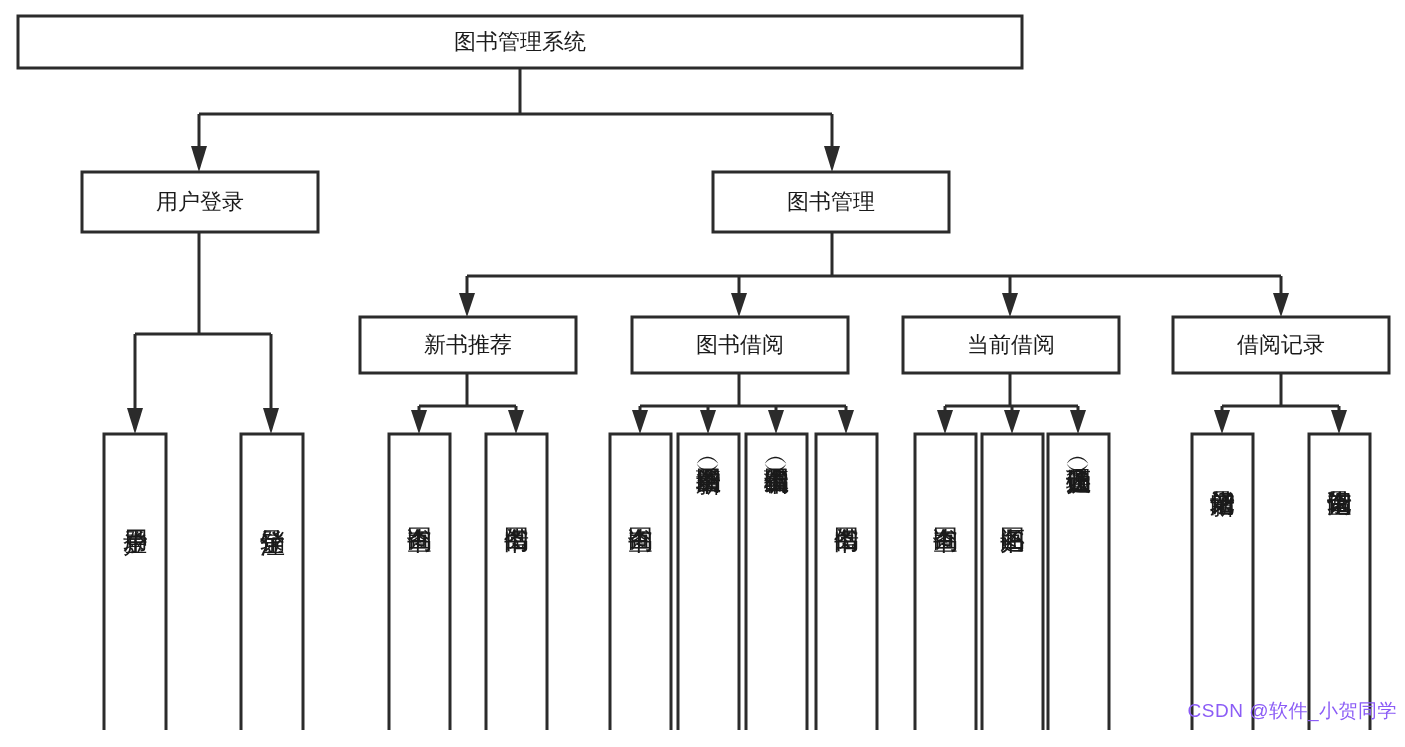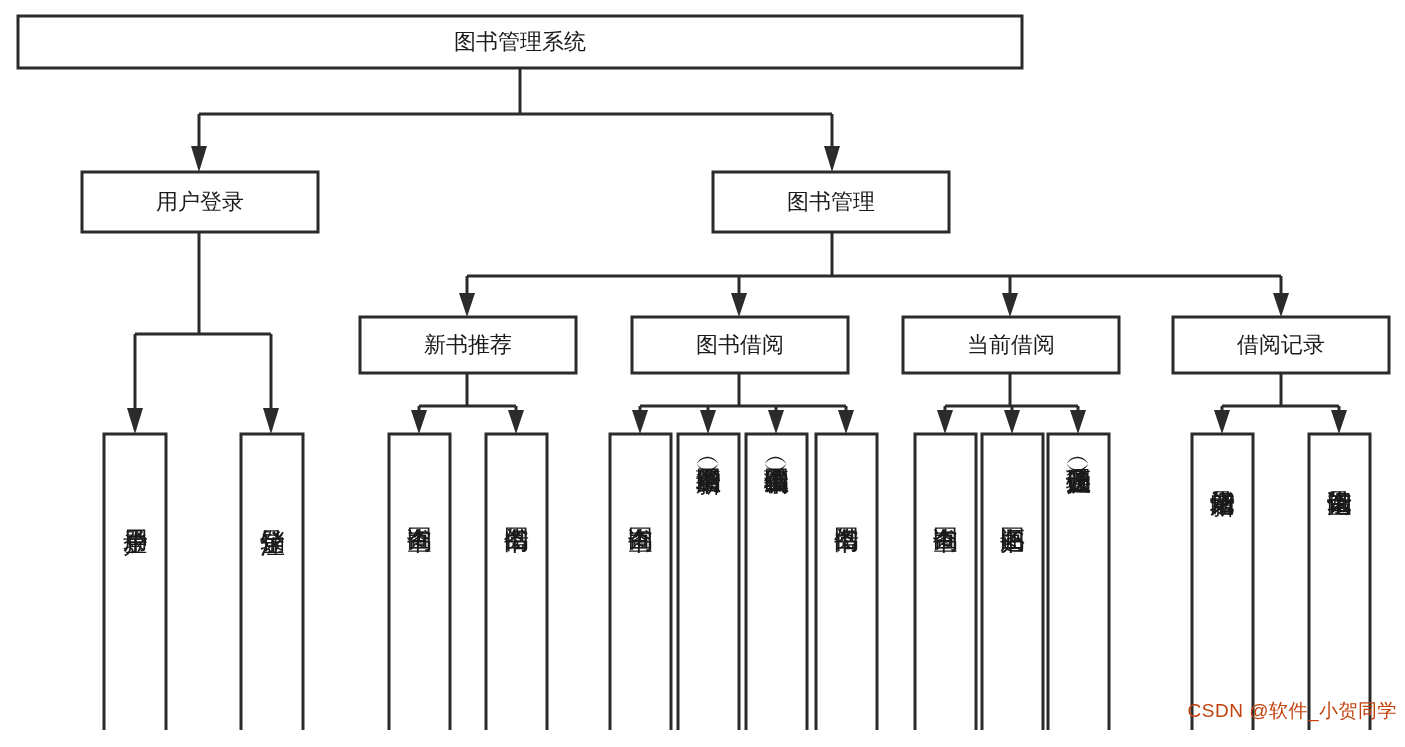--- a/index.html
+++ b/index.html
@@ -4,21 +4,21 @@
 <style>
   html,body{margin:0;padding:0;background:#ffffff;}
   body{font-family:"Liberation Sans","DejaVu Sans",sans-serif;}
   #stage{position:relative;width:1405px;height:730px;background:#ffffff;overflow:hidden;}
   svg#diagram{position:absolute;left:0;top:0;width:1405px;height:747px;}
   .node-box{fill:#ffffff;stroke:#2b2b2b;stroke-width:3;}
   .conn{stroke:#2b2b2b;stroke-width:3;fill:none;stroke-linecap:butt;}
   .arrow-head{fill:#2b2b2b;stroke:none;}
   .node-label{fill:#1a1a1a;font-family:"Liberation Sans","DejaVu Sans",sans-serif;font-size:22px;text-anchor:middle;dominant-baseline:middle;}
   .node-label-v{fill:#1a1a1a;font-family:"Liberation Sans","DejaVu Sans",sans-serif;font-size:25px;text-anchor:middle;}
-  .watermark{position:absolute;right:8px;bottom:6px;color:#c2410c;font-size:19px;
+  .watermark{position:absolute;right:8px;bottom:6px;color:#8b5cf6;font-size:19px;
              font-family:"Liberation Sans","DejaVu Sans",sans-serif;letter-spacing:.5px;white-space:nowrap;}
 </style>
 </head>
 <body>
 
 <div id="stage">
 
   <svg id="diagram" viewBox="0 0 1405 747">
 
     <g>

